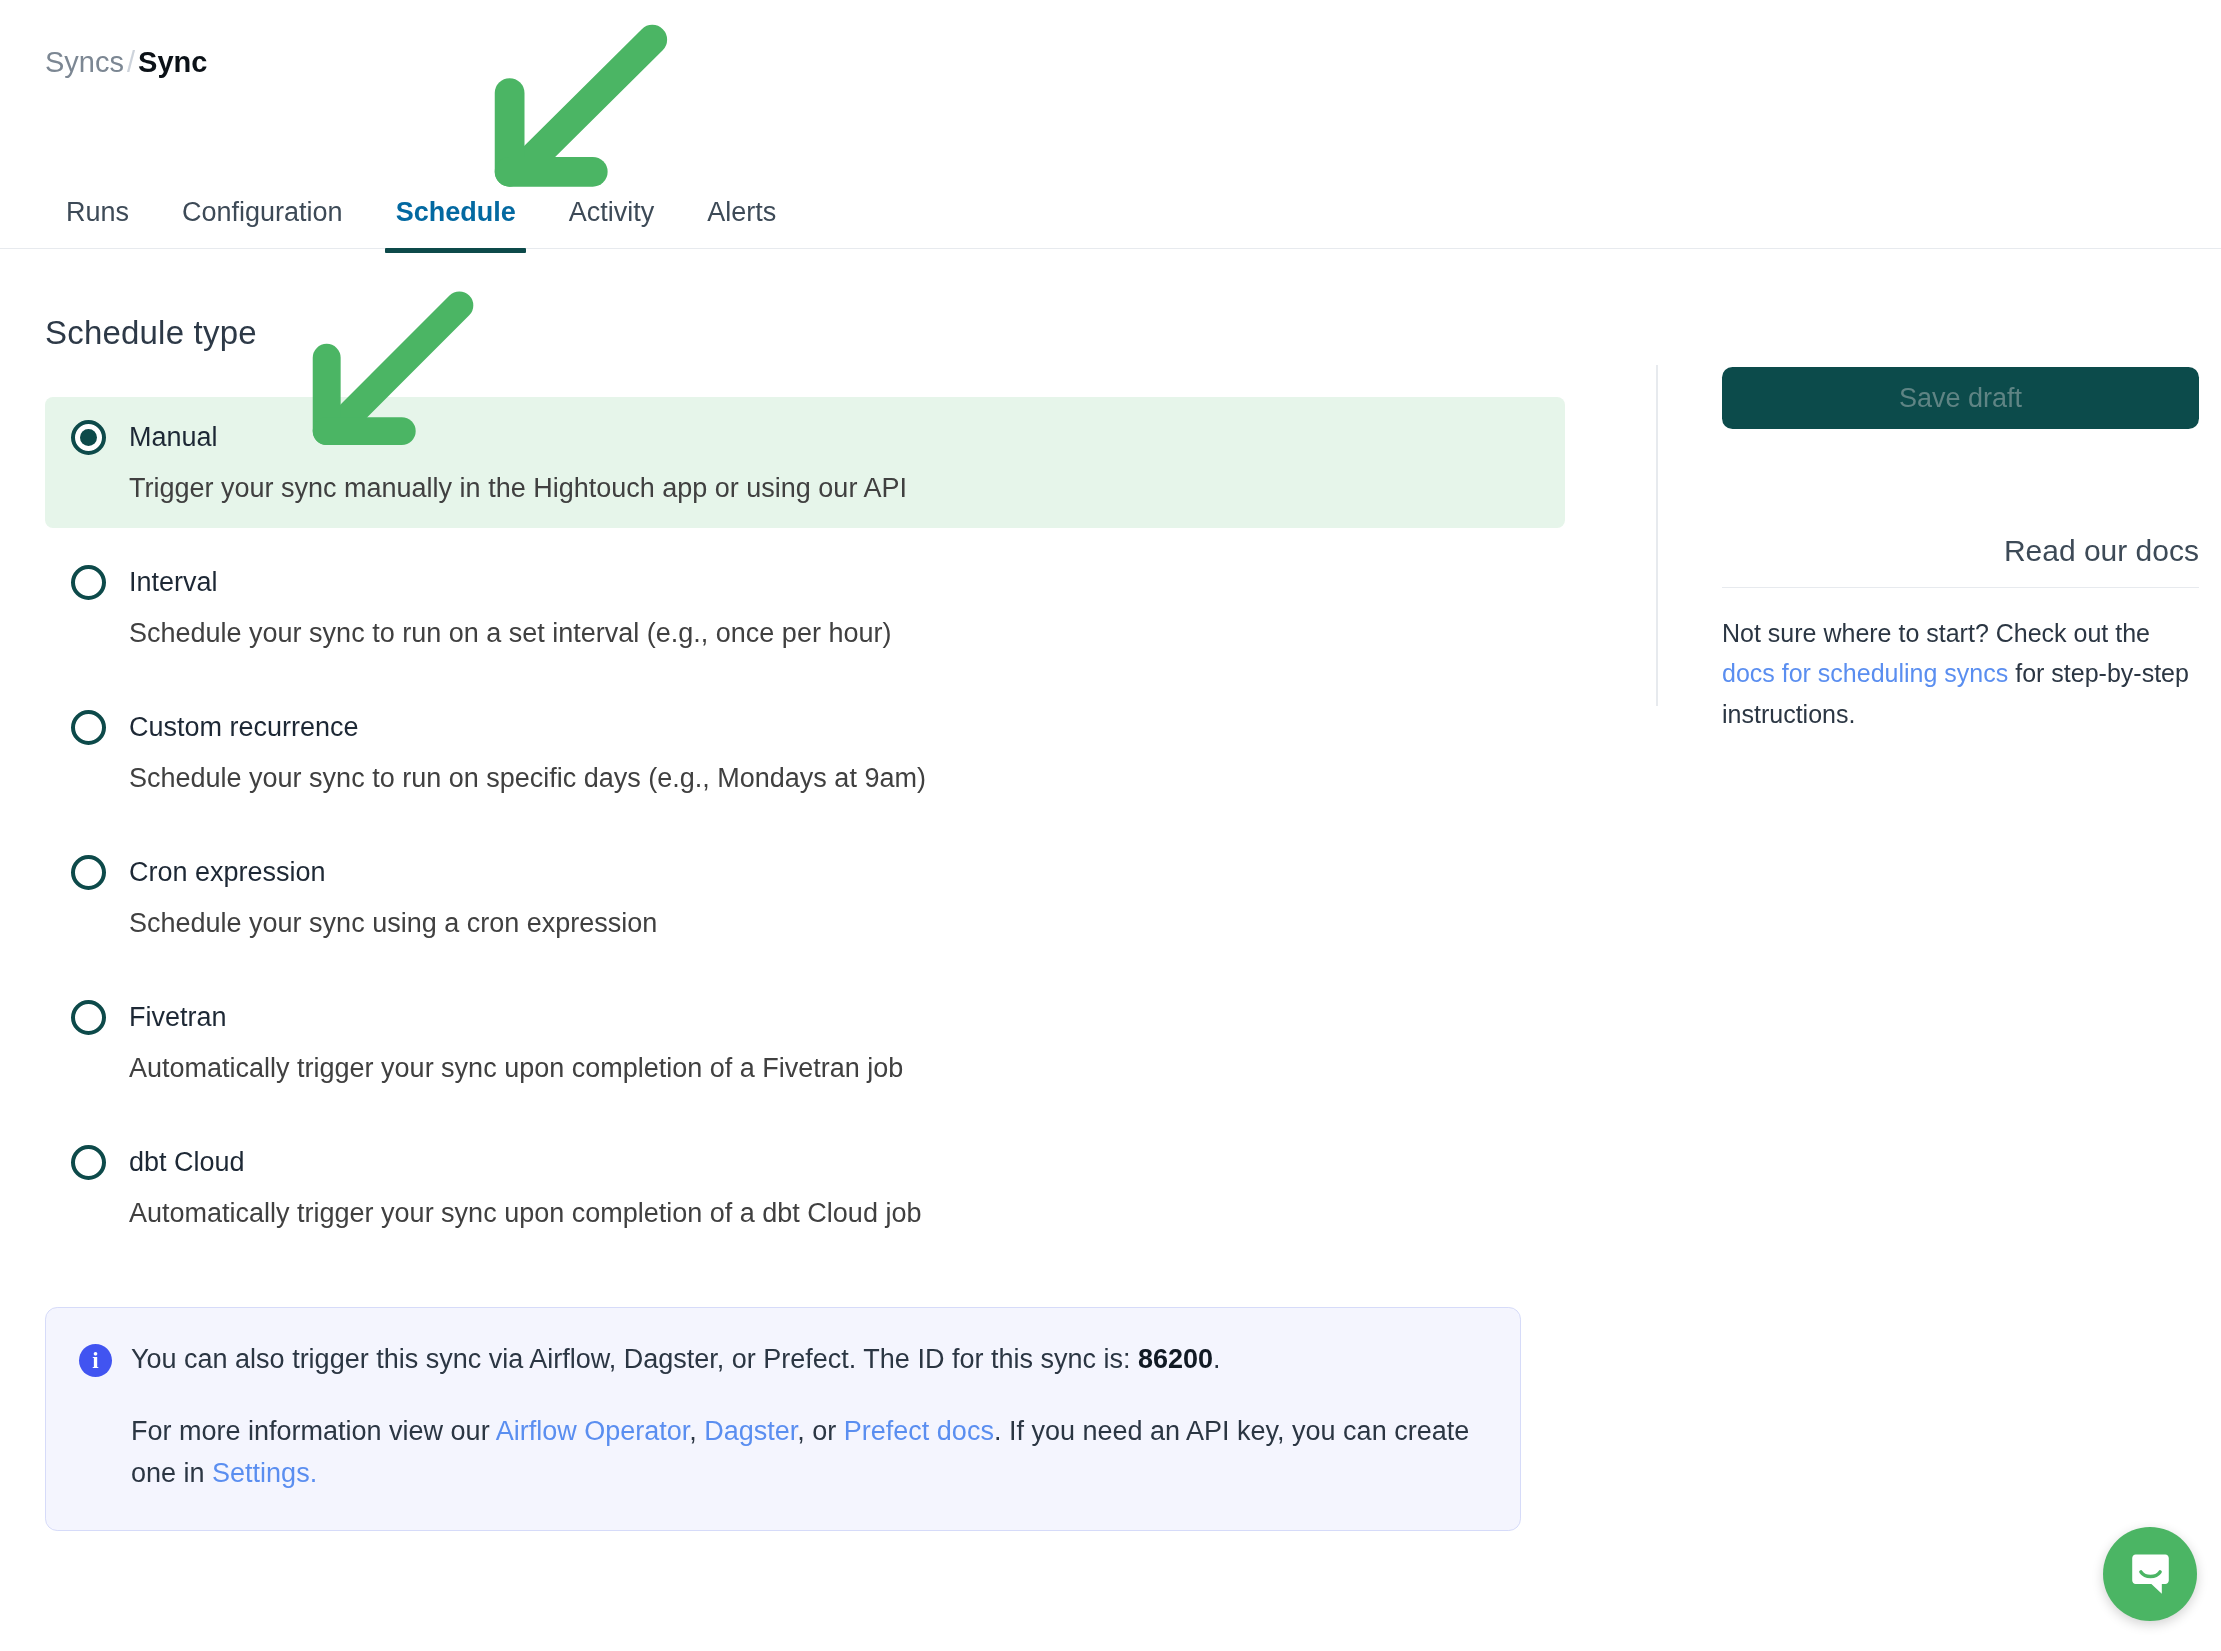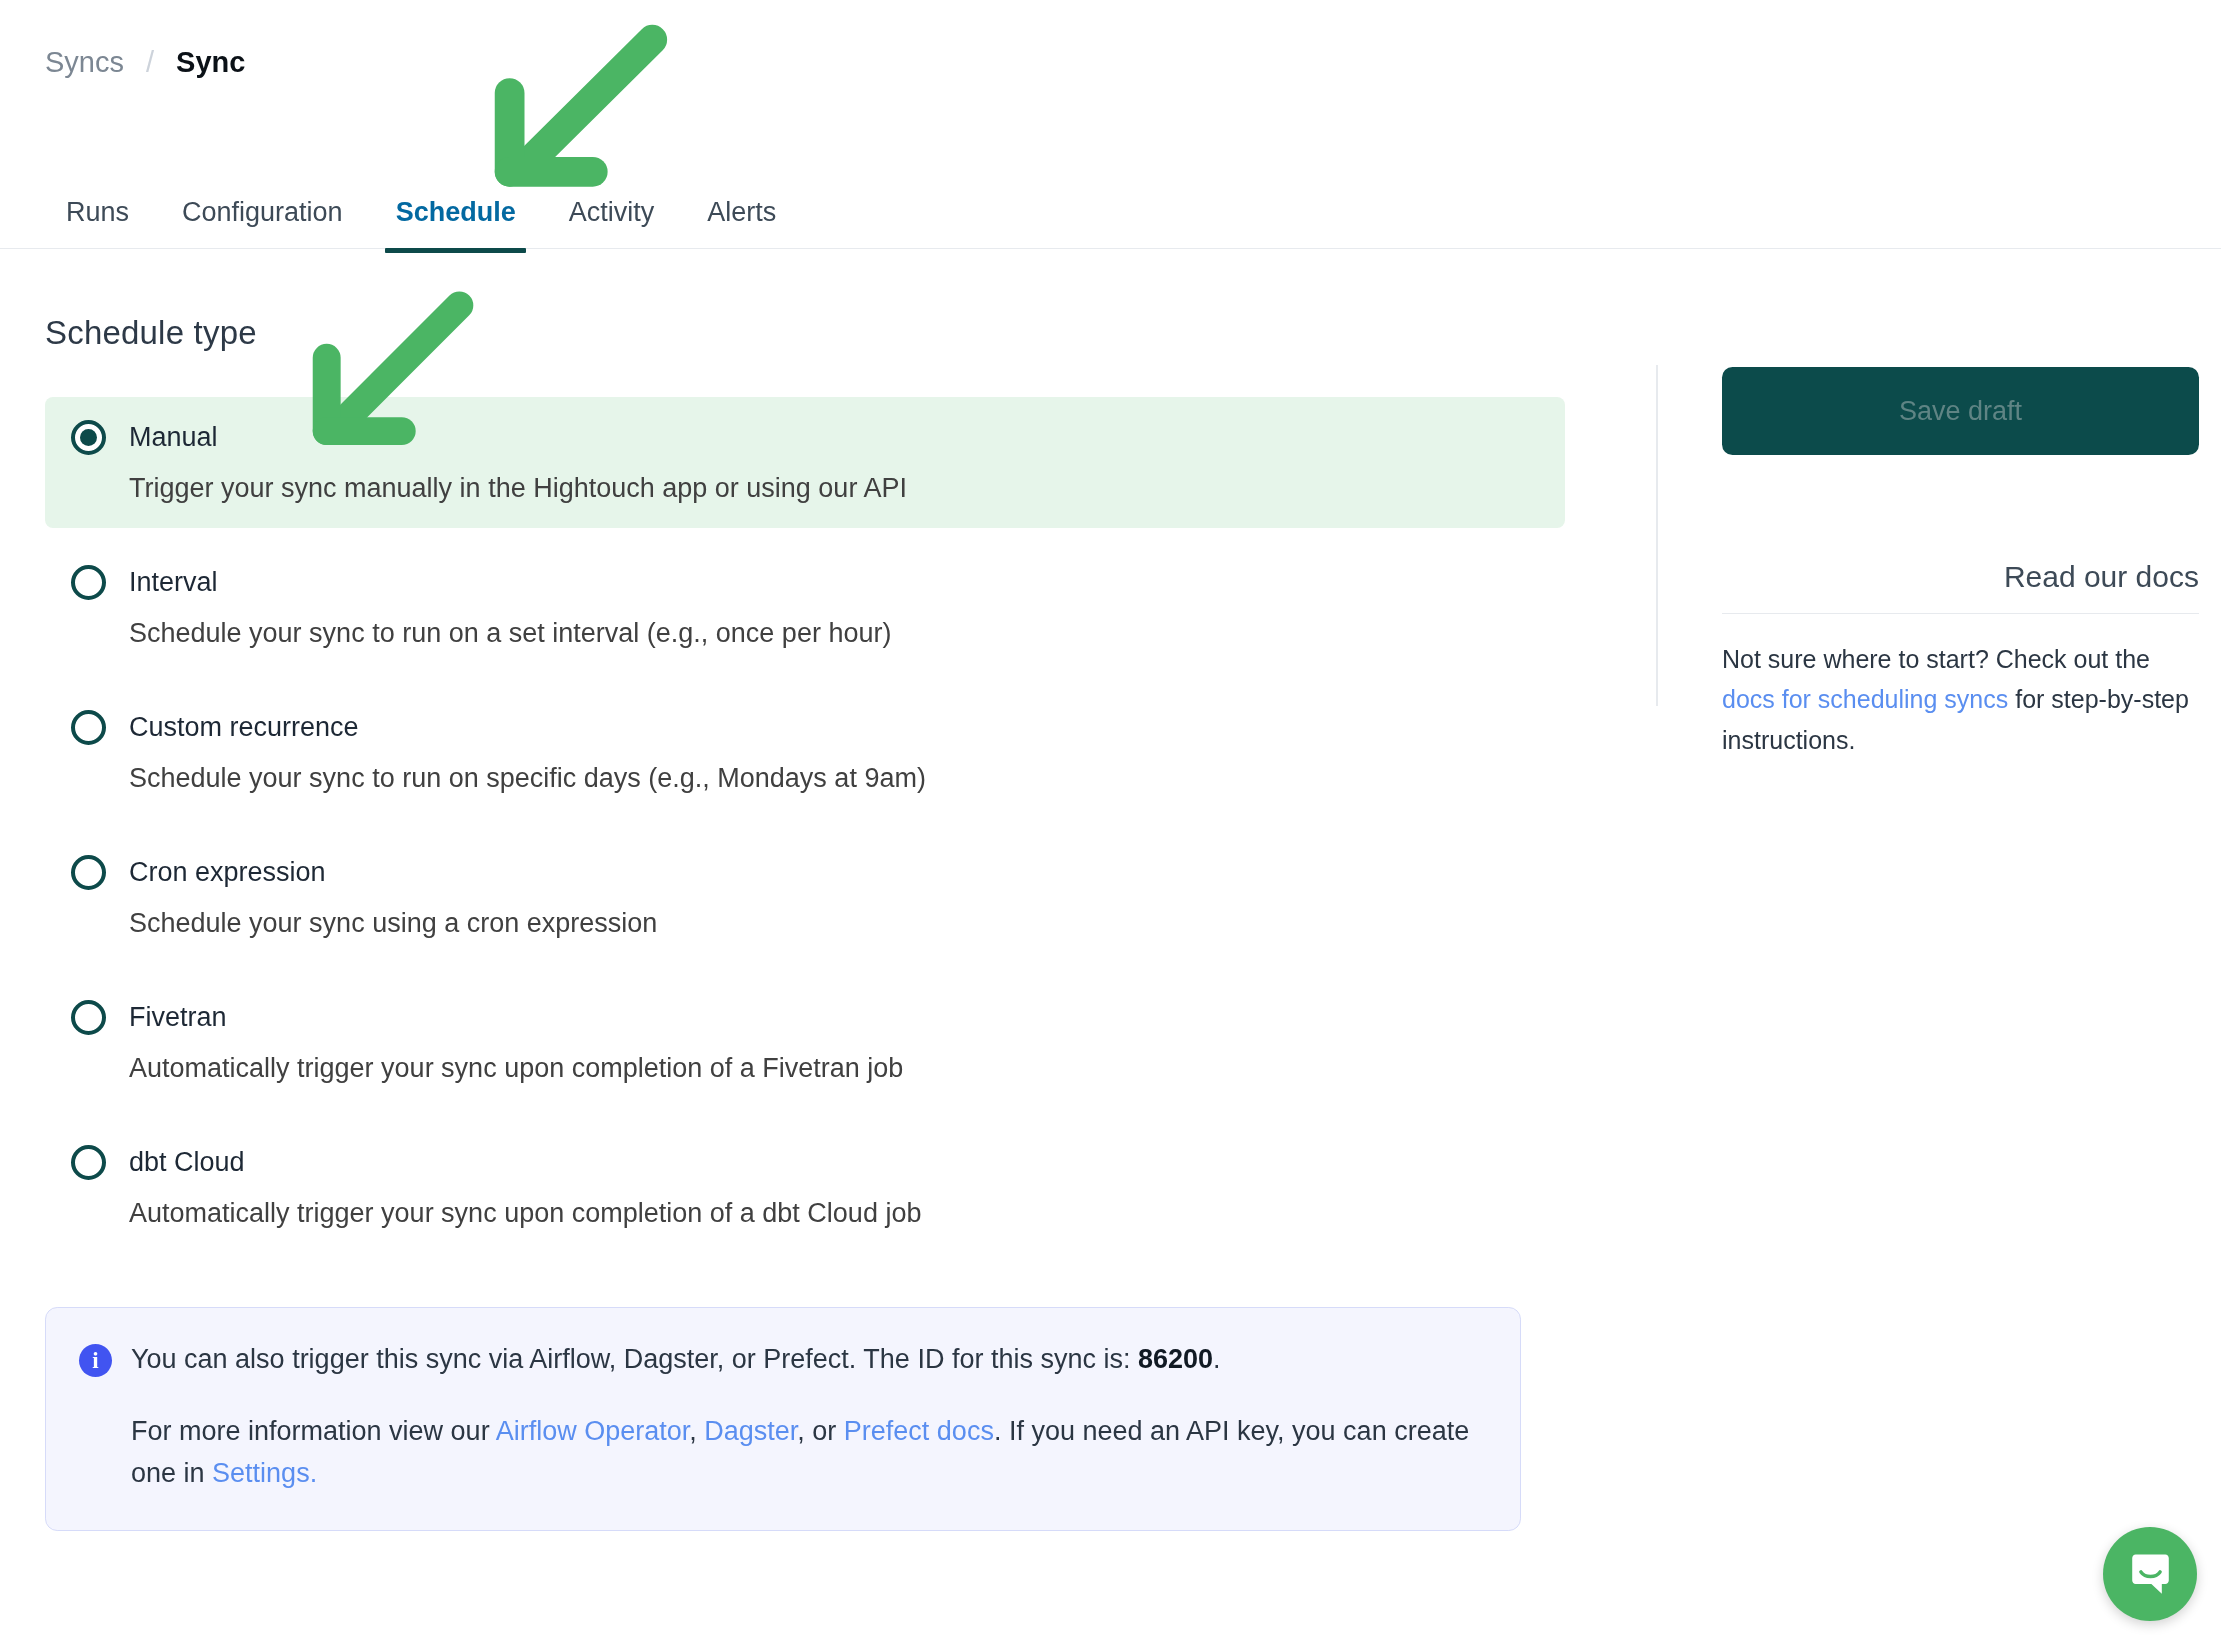--- a/index.html
+++ b/index.html
@@ -20,21 +20,21 @@
     overflow: hidden;
   }
 
   
   .breadcrumb {
     position: absolute;
     left: 45px;
     top: 48px;
     display: flex;
     align-items: center;
-    gap: 22px;
+    gap: 3px;
     font-size: 29px;
     line-height: 1;
   }
   .crumb-parent { color: #7c8793; font-weight: 400; }
   .crumb-sep { color: #cdd3db; font-weight: 400; }
   .crumb-current { color: #0b1117; font-weight: 700; }
 
   
   .tabbar {
     position: absolute;
@@ -181,21 +181,21 @@
     background: #e7eaee;
   }
   .rail {
     position: absolute;
     left: 1722px;
     top: 367px;
     width: 477px;
   }
   .save-btn {
     width: 477px;
-    height: 88px;
+    height: 62px;
     background: #0c4b4b;
     color: #5f8484;
     border: none;
     border-radius: 10.5px;
     font-size: 27px;
     font-family: "Liberation Sans", sans-serif;
     cursor: default;
     display: flex;
     align-items: center;
     justify-content: center;

